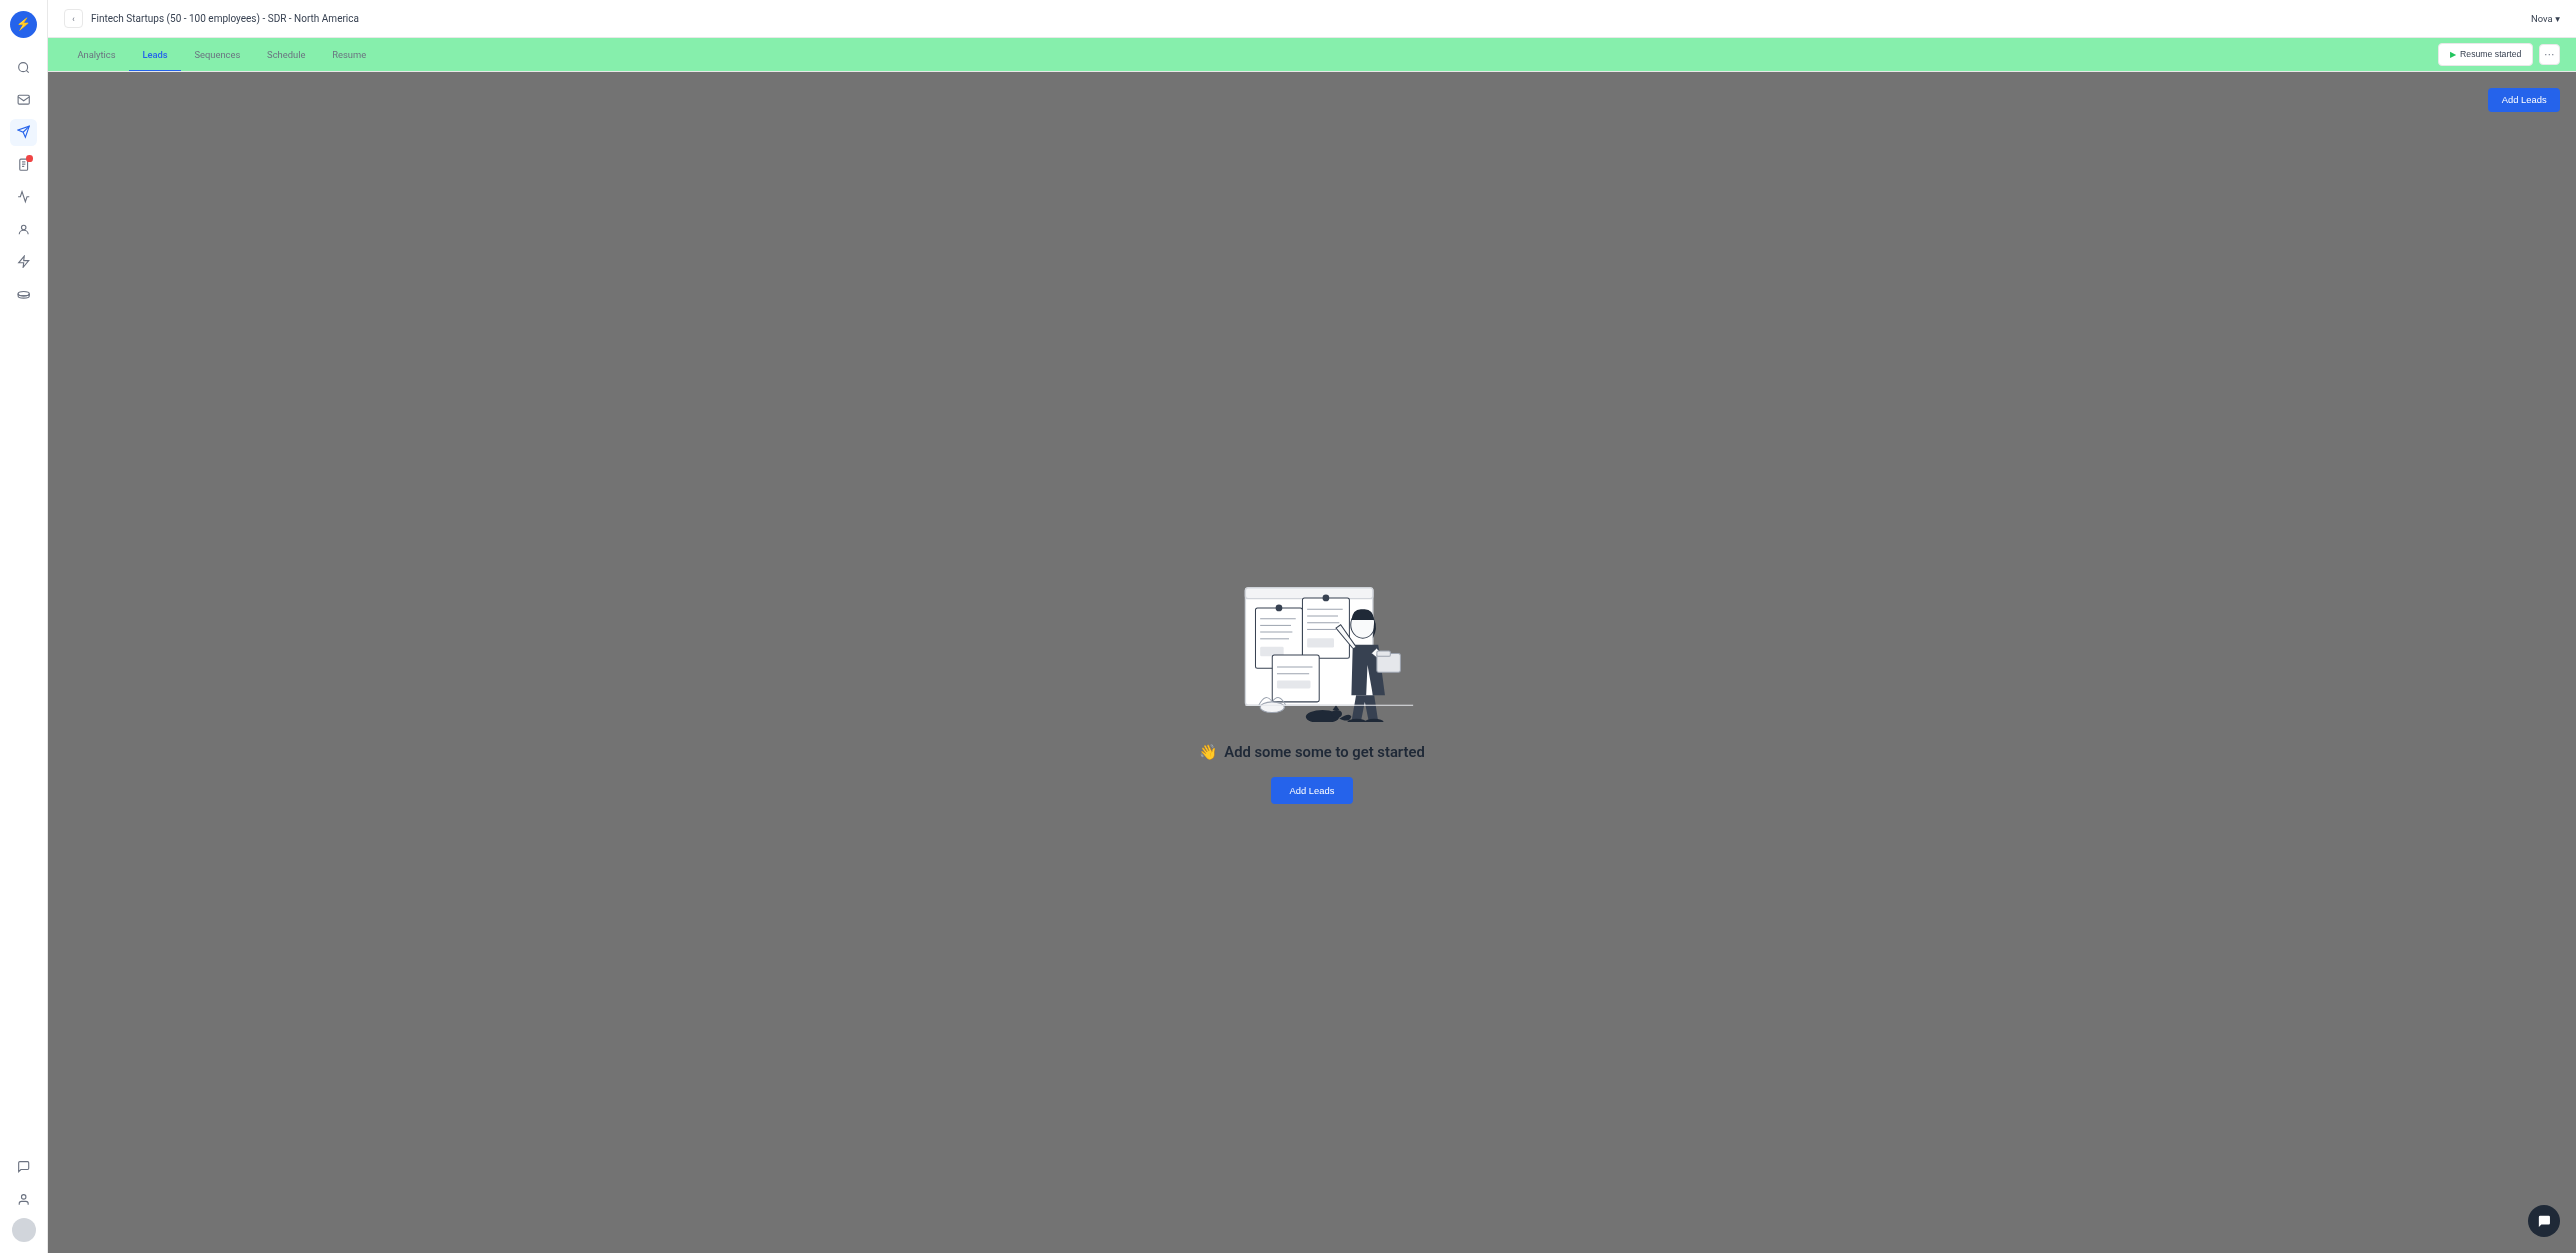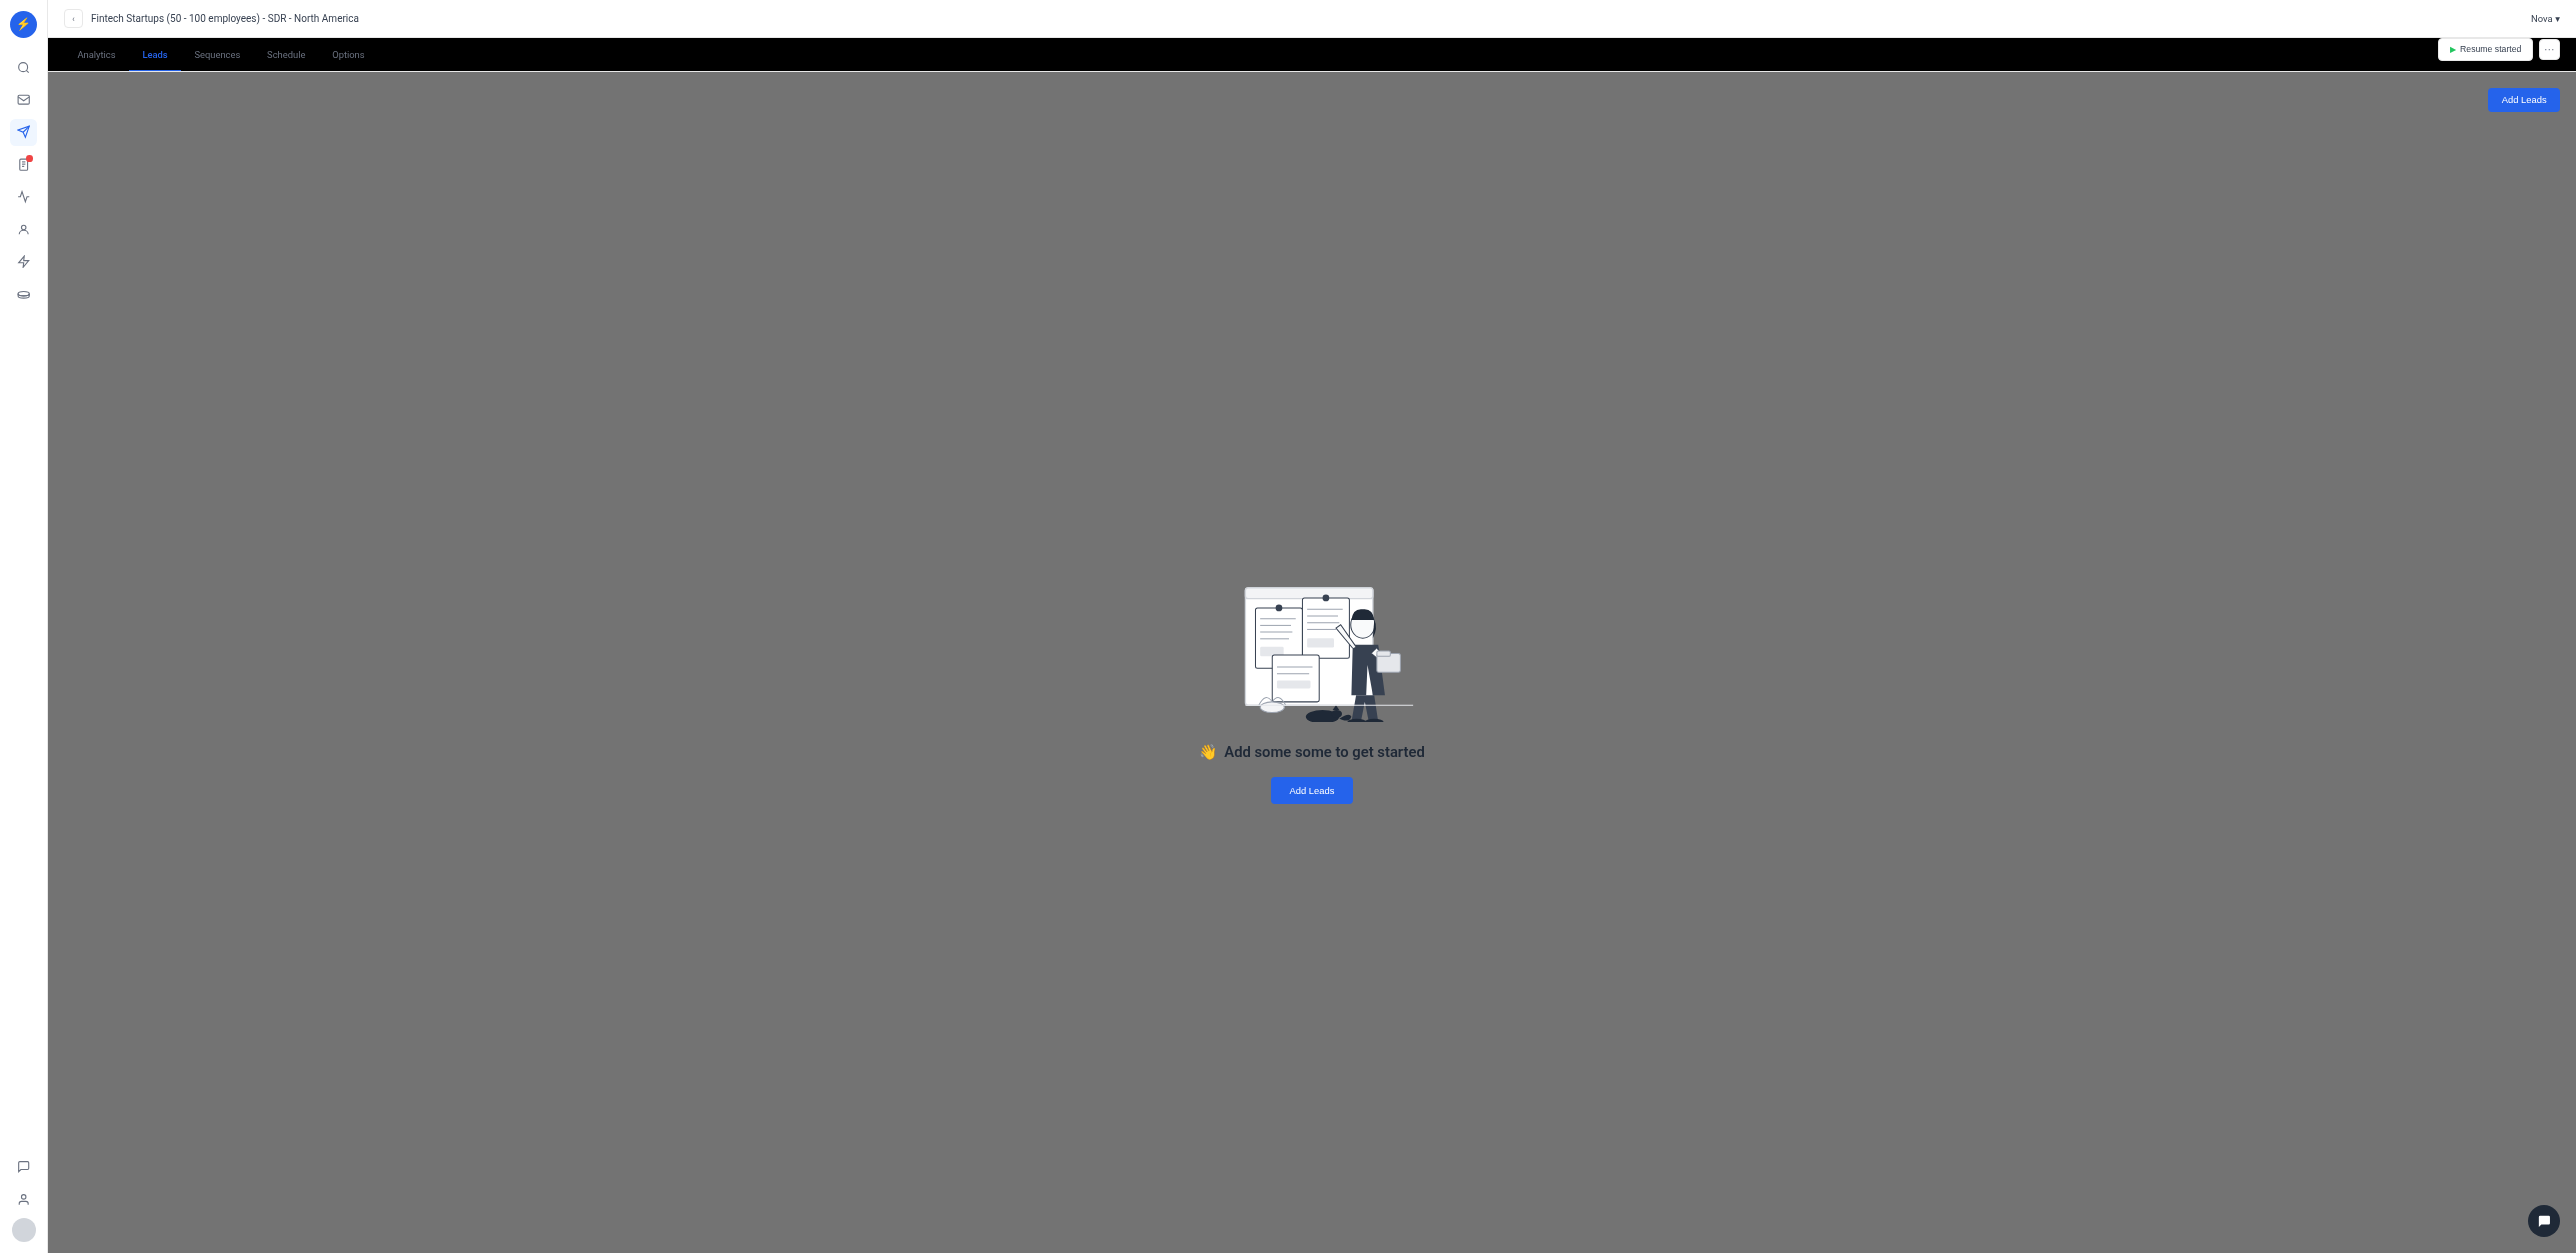--- a/index.html
+++ b/index.html
@@ -112,24 +112,24 @@
       align-items: center;
       gap: 2.7px;
       cursor: pointer;
       font-size: 9.4px;
       color: #374151;
     }
 
     
     .tabs-bar {
       display: flex;
-      align-items: flex-start;
+      align-items: center;
       padding: 0 16px;
       border-bottom: 0.7px solid #e8e8e8;
-      background: #000000;
+      background: #86efac;
     }
     .tabs {
       display: flex;
       gap: 0;
     }
     .tab {
       padding: 10.7px 13.4px;
       font-size: 9.4px;
       color: #6b7280;
       cursor: pointer;
@@ -344,21 +344,21 @@
       </div>
     </div>
   </header>
 
   <div class="tabs-bar">
     <nav class="tabs">
       <div class="tab">Analytics</div>
       <div class="tab active">Leads</div>
       <div class="tab">Sequences</div>
       <div class="tab">Schedule</div>
-      <div class="tab">Options</div>
+      <div class="tab">Resume</div>
     </nav>
     <div class="tabs-actions">
       <button class="resume-btn">
         <span class="play-icon">▶</span>
         <span>Resume started</span>
       </button>
       <button class="more-btn">
         <span>···</span>
       </button>
     </div>

